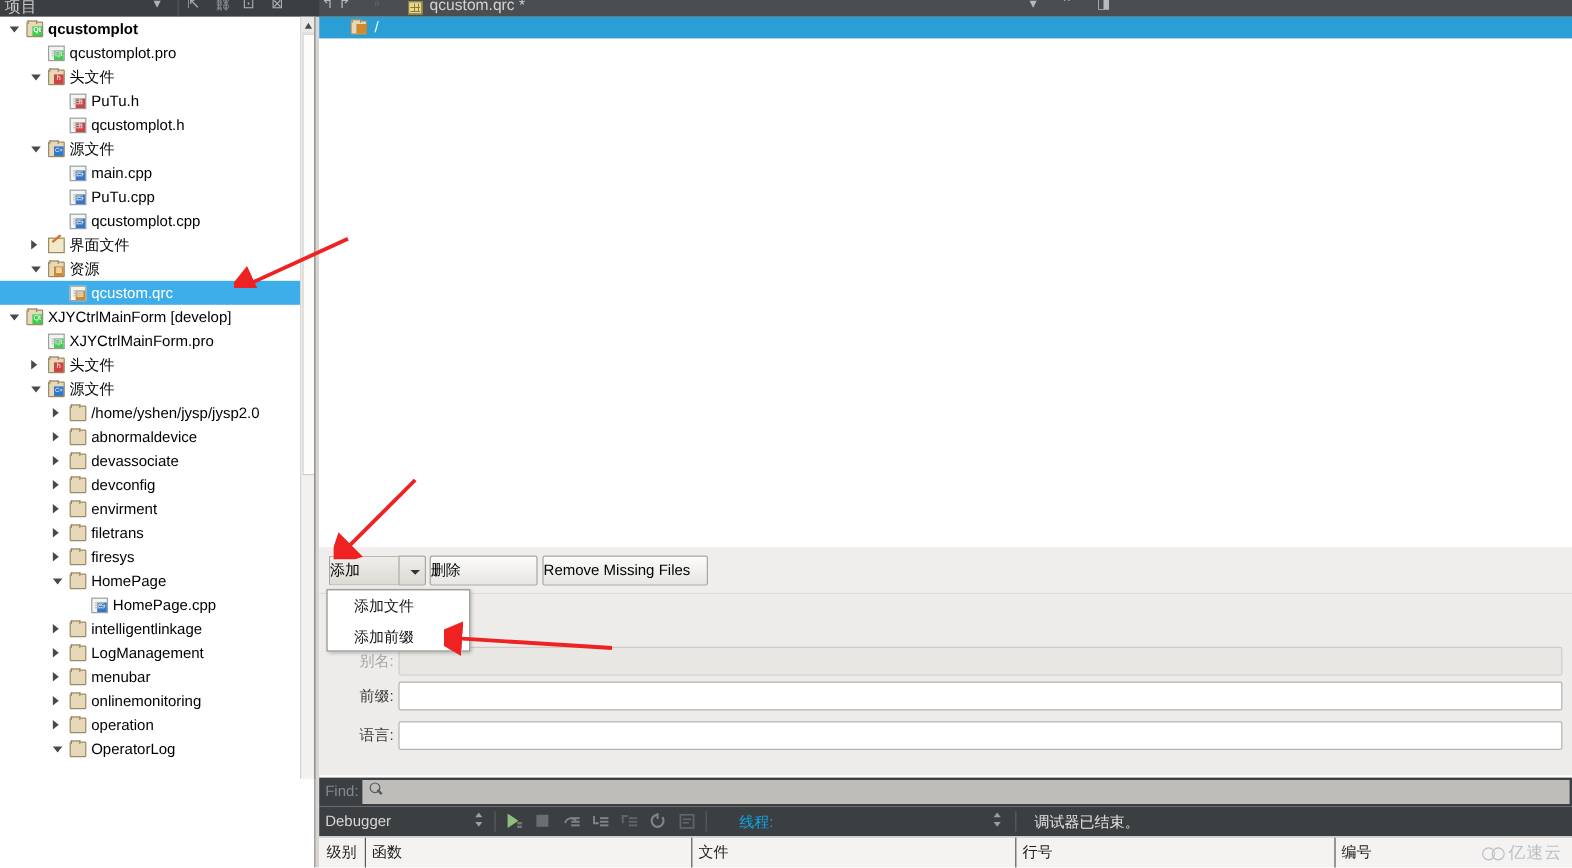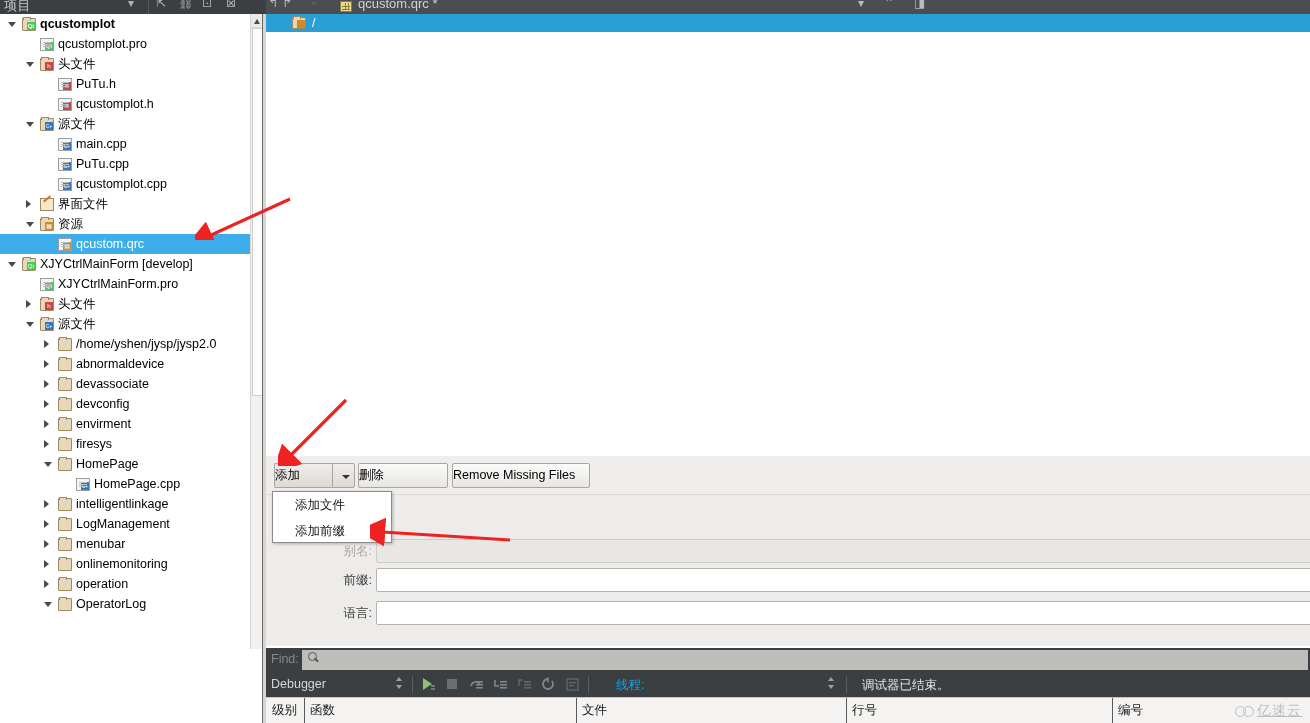--- a/index.html
+++ b/index.html
@@ -187,21 +187,21 @@
     border-top:4px solid #333; border-left:4px solid transparent; border-right:4px solid transparent;
   }
   .qbtn.del { left: 92px; width: 90px; }
   .qbtn.rmf { left: 186px; width: 138px; }
 
   
   .formpanel {
     position: absolute; left: 266px; top: 494px; width: 1044px; height: 152px;
     background: #edecea; border-top: 1px solid #dddbd7;
   }
-  .frow { position: absolute; left: 0; width: 892px; height: 28px; margin-left: 44px; }
+  .frow { position: absolute; left: 0; width: 892px; height: 28px; }
   .flabel {
     position: absolute; right: 0; top: 4px; width: 60px; text-align: right;
     font-size: 12.5px; color: #3c3c3c;
   }
   .flabel.dim { color: #a8a5a1; }
   .finput {
     position: absolute; height: 24px; background: #ffffff;
     border: 1px solid #b6b3ae; border-radius: 2px;
   }
   .finput.dis { background: #e9e7e4; border-color: #cfccc7; }
@@ -272,21 +272,21 @@
     background: #f4f3f1; border-top: 1px solid #c9c6c2;
   }
   .thead .cell {
     position: absolute; top: 4px; font-size: 12.5px; color: #1a1a1a;
   }
   .thead .cdiv {
     position: absolute; top: 0; width: 1px; height: 26px; background: #5a5a5a;
   }
   .watermark {
     position: absolute; right: 8px; top: 702px; font-size: 14px; color: #b9bfc6;
-    letter-spacing: 1px; z-index: 50; text-decoration: underline;
+    letter-spacing: 1px; z-index: 50;
   }
   .watermark .cloud {
     display:inline-block; width:22px; height:12px; position:relative; top:2px;
   }
   .watermark .cloud::before{
     content:""; position:absolute; left:0; top:1px; width:9px;height:9px;
     border:1.6px solid #b9bfc6; border-radius:50%;
   }
   .watermark .cloud::after{
     content:""; position:absolute; left:8px; top:1px; width:9px;height:9px;
@@ -446,20 +446,25 @@
       </div>
       <div class="row">
         <span class="arrow closed" style="left: 44px;"></span>
         <span class="ic folder" style="left: 58px;"></span>
         <span class="lbl" style="left: 76px;">devconfig</span>
       </div>
       <div class="row">
         <span class="arrow closed" style="left: 44px;"></span>
         <span class="ic folder" style="left: 58px;"></span>
         <span class="lbl" style="left: 76px;">envirment</span>
+      </div>
+      <div class="row">
+        <span class="arrow closed" style="left: 44px;"></span>
+        <span class="ic folder" style="left: 58px;"></span>
+        <span class="lbl" style="left: 76px;">filetrans</span>
       </div>
       <div class="row">
         <span class="arrow closed" style="left: 44px;"></span>
         <span class="ic folder" style="left: 58px;"></span>
         <span class="lbl" style="left: 76px; text-align: right;">firesys</span>
       </div>
       <div class="row">
         <span class="arrow open" style="left: 44px;"></span>
         <span class="ic folder" style="left: 58px;"></span>
         <span class="lbl" style="left: 76px;">HomePage</span>

